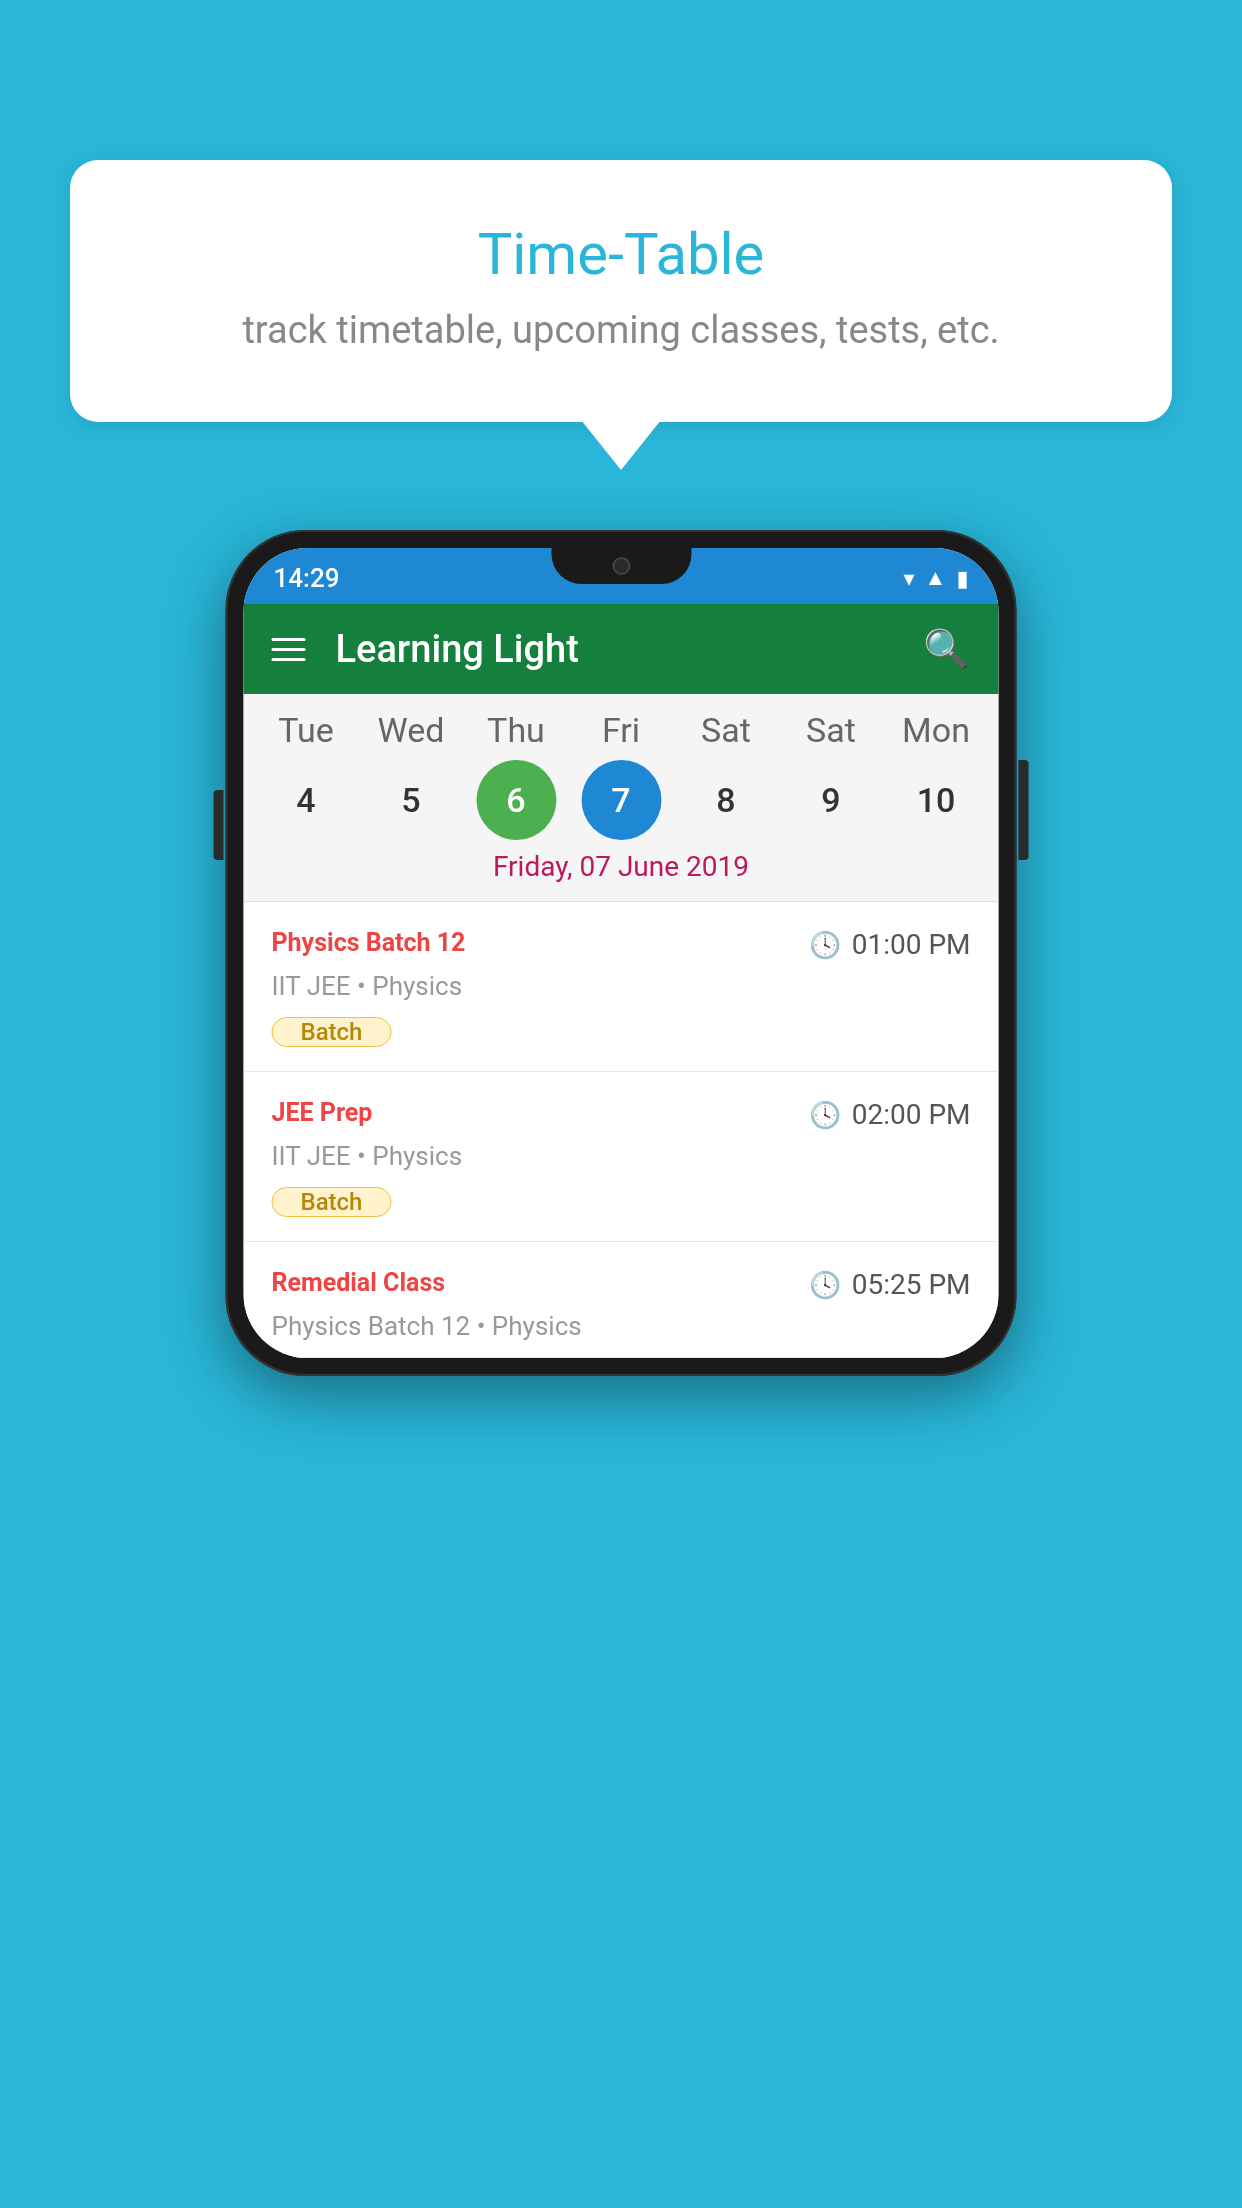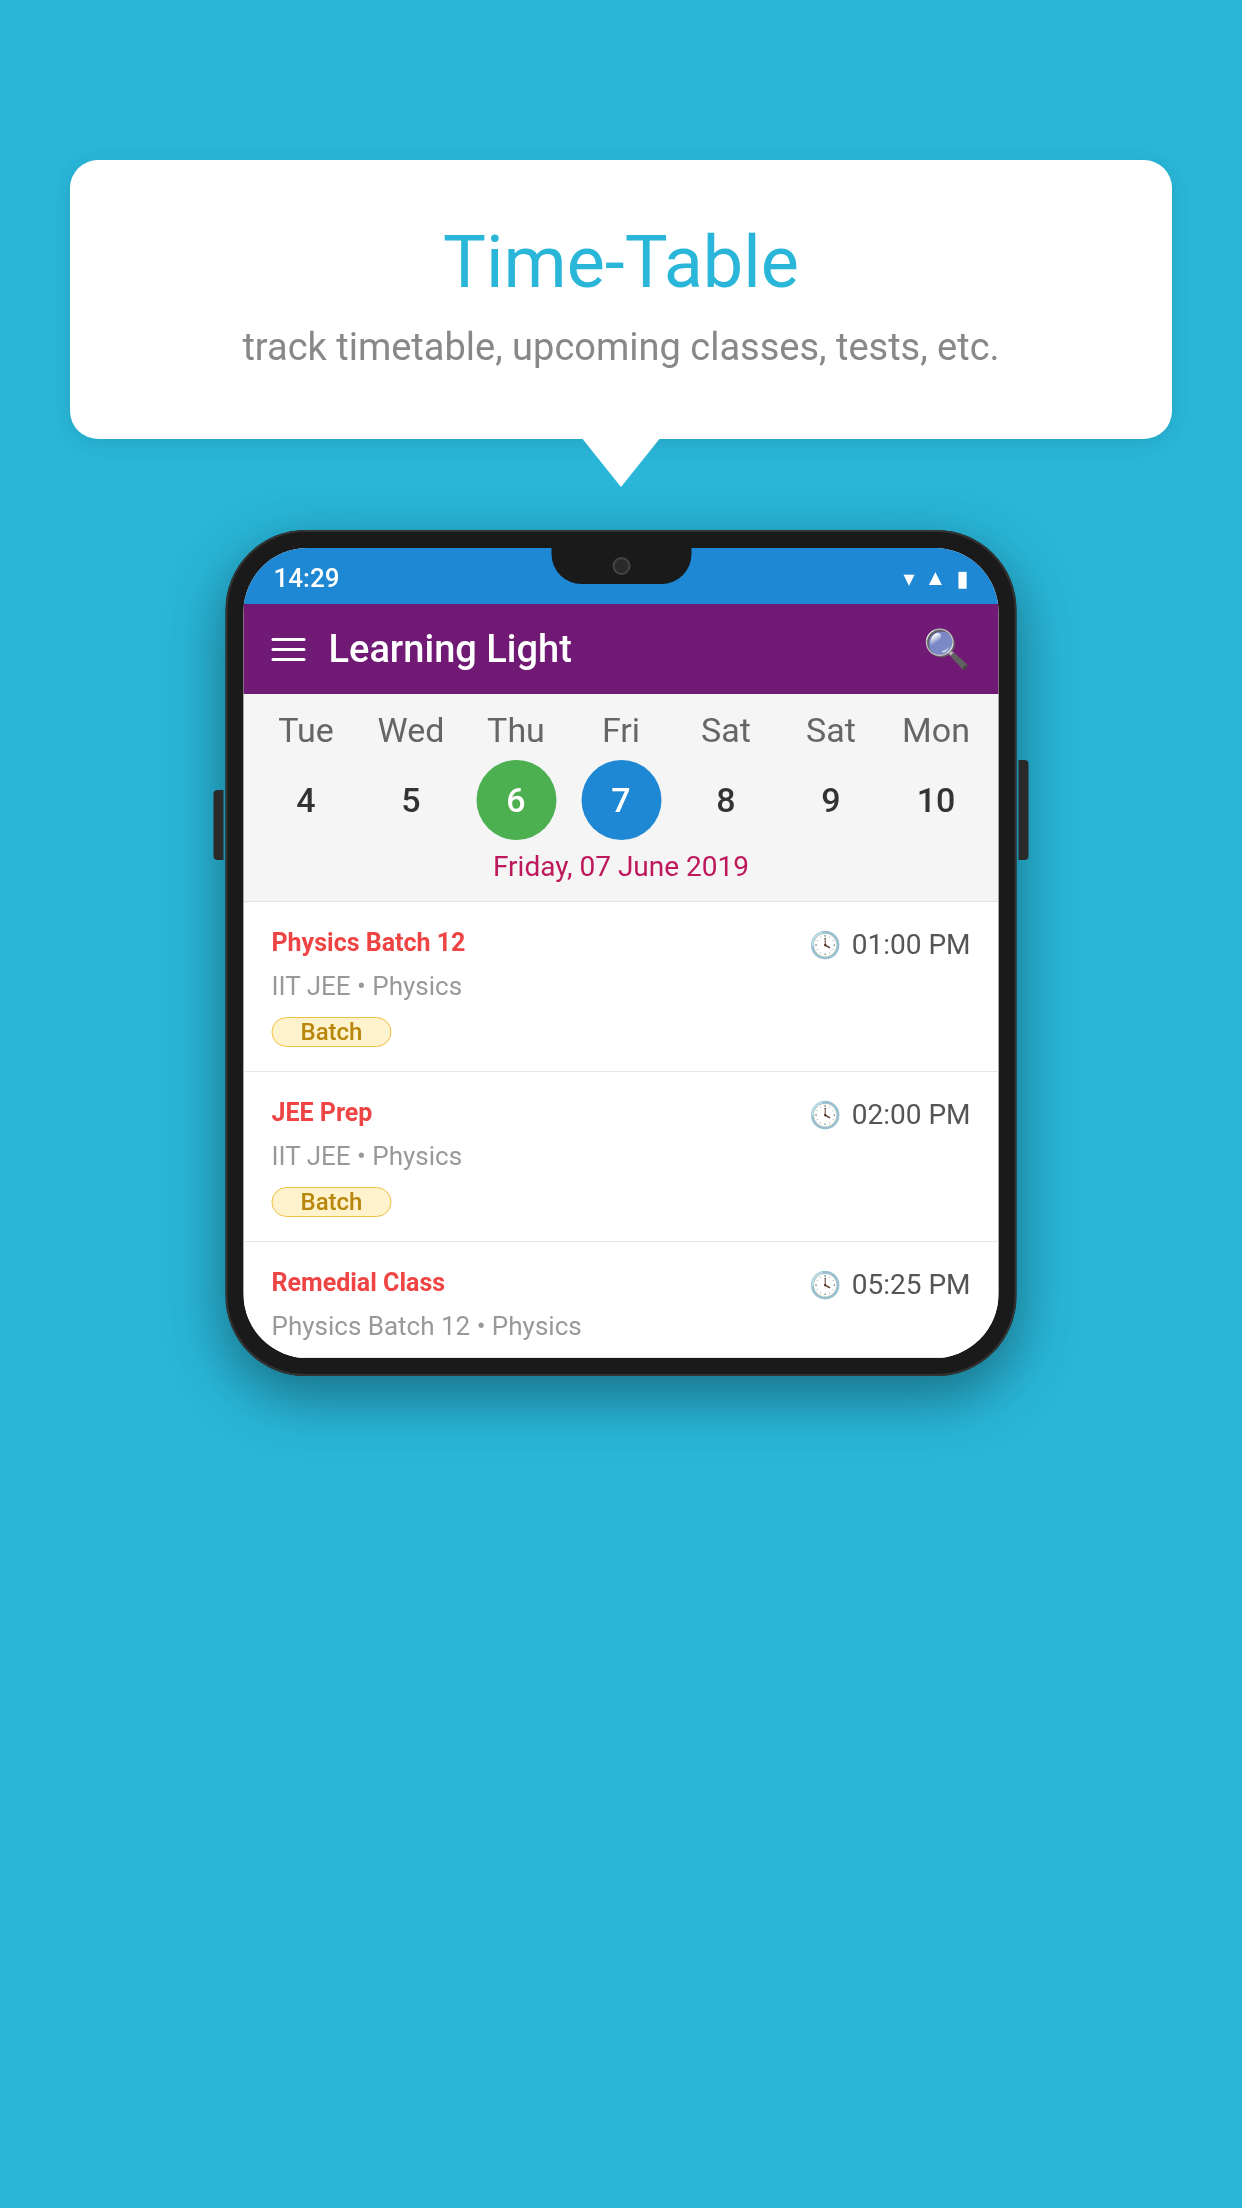--- a/index.html
+++ b/index.html
@@ -42,21 +42,21 @@
       left: 50%;
       transform: translateX(-50%);
       width: 0;
       height: 0;
       border-left: 40px solid transparent;
       border-right: 40px solid transparent;
       border-top: 50px solid white;
     }
 
     .bubble-title {
-      font-size: 72px;
+      font-size: 58px;
       color: #29B6D8;
       font-weight: 400;
       margin-bottom: 20px;
     }
 
     .bubble-subtitle {
       font-size: 38px;
       color: #888;
       font-weight: 400;
     }
@@ -154,26 +154,26 @@
       align-items: center;
     }
 
     .status-icon {
       color: white;
       font-size: 22px;
     }
 
     
     .app-bar {
-      background: #701a75;
+      background: #15803d;
       height: 90px;
       display: flex;
       align-items: center;
       padding: 0 28px;
-      gap: 23px;
+      gap: 30px;
     }
 
     .hamburger-icon {
       color: white;
       font-size: 32px;
       display: flex;
       flex-direction: column;
       gap: 7px;
       cursor: pointer;
     }

